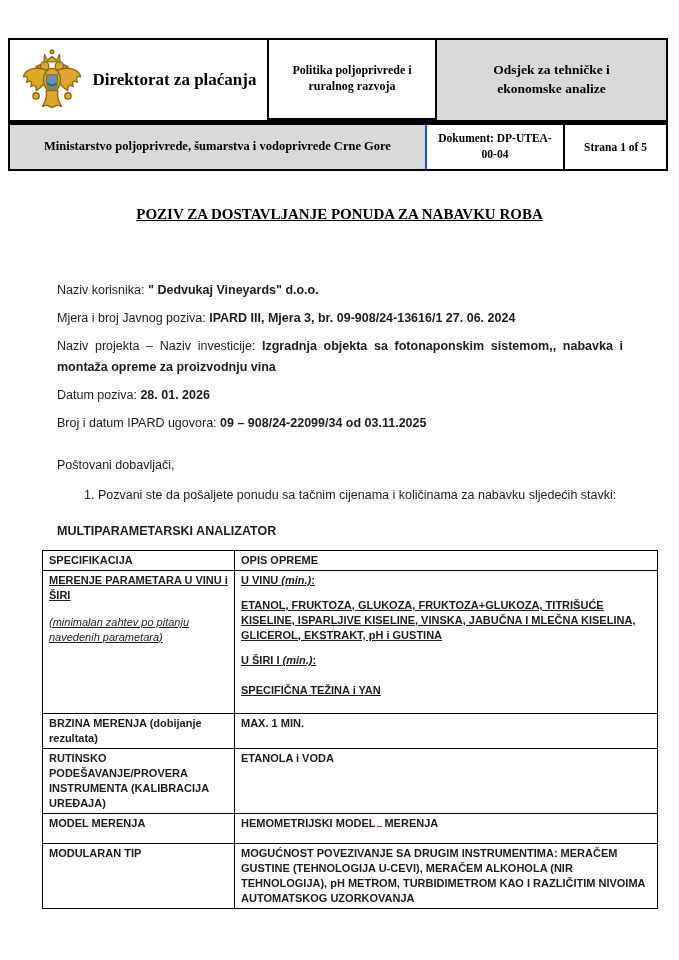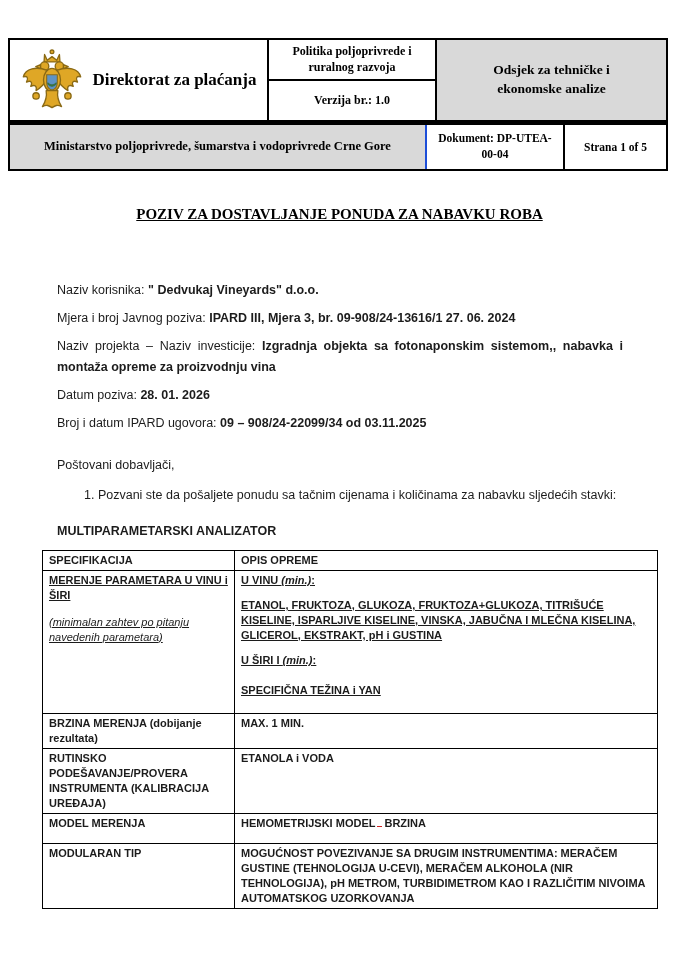--- a/index.html
+++ b/index.html
@@ -88,21 +88,20 @@
               <circle cx="90" cy="94" r="6"></circle>
             </g>
             <path d="M50 54 h20 v14 q0 12 -10 15 q-10 -3 -10 -15 Z" fill="#5e93c5" stroke="#8a6914" stroke-width="2"></path>
             <path d="M52 69 q8 8 16 0 l0 3 q-8 8 -16 0 Z" fill="#3e7d3e" stroke="#2f5e2f" stroke-width="1"></path>
           </svg>
         </div>
         <div class="org-title">Direktorat za plaćanja</div>
       </div>
       <div class="cell-mid">
         <div class="sub">Politika poljoprivrede i ruralnog razvoja</div>
-        <div class="sub">Verzija br.: 1.0</div>
       </div>
       <div class="cell-dept">Odsjek za tehničke i ekonomske analize</div>
     </div>
     <div class="hdr-bottom">
       <div class="cell-ministry">Ministarstvo poljoprivrede, šumarstva i vodoprivrede Crne Gore</div>
       <div class="cell-doc">Dokument: DP-UTEA-00-04</div>
       <div class="cell-page">Strana 1 of 5</div>
     </div>
   </div>
 
@@ -142,21 +141,21 @@
     <tr class="r2">
       <td class="c1">BRZINA MERENJA (dobijanje rezultata)</td>
       <td>MAX. 1 MIN.</td>
     </tr>
     <tr class="r3">
       <td class="c1">RUTINSKO PODEŠAVANJE/PROVERA INSTRUMENTA (KALIBRACIJA UREĐAJA)</td>
       <td>ETANOLA i VODA</td>
     </tr>
     <tr class="r4">
       <td class="c1">MODEL MERENJA</td>
-      <td><span>HEMOMETRIJSKI MODEL</span><span class="sp-err"></span><span>BRZINA</span></td>
+      <td><span>HEMOMETRIJSKI MODEL</span><span class="sp-err"></span><span>MERENJA</span></td>
     </tr>
     <tr class="r5">
       <td class="c1">MODULARAN TIP</td>
       <td>MOGUĆNOST POVEZIVANJE SA DRUGIM INSTRUMENTIMA: MERAČEM GUSTINE (TEHNOLOGIJA U-CEVI), MERAČEM ALKOHOLA  (NIR TEHNOLOGIJA), pH METROM, TURBIDIMETROM KAO I RAZLIČITIM NIVOIMA AUTOMATSKOG UZORKOVANJA</td>
     </tr>
   </tbody>
     </table>
 
 </div>
 

